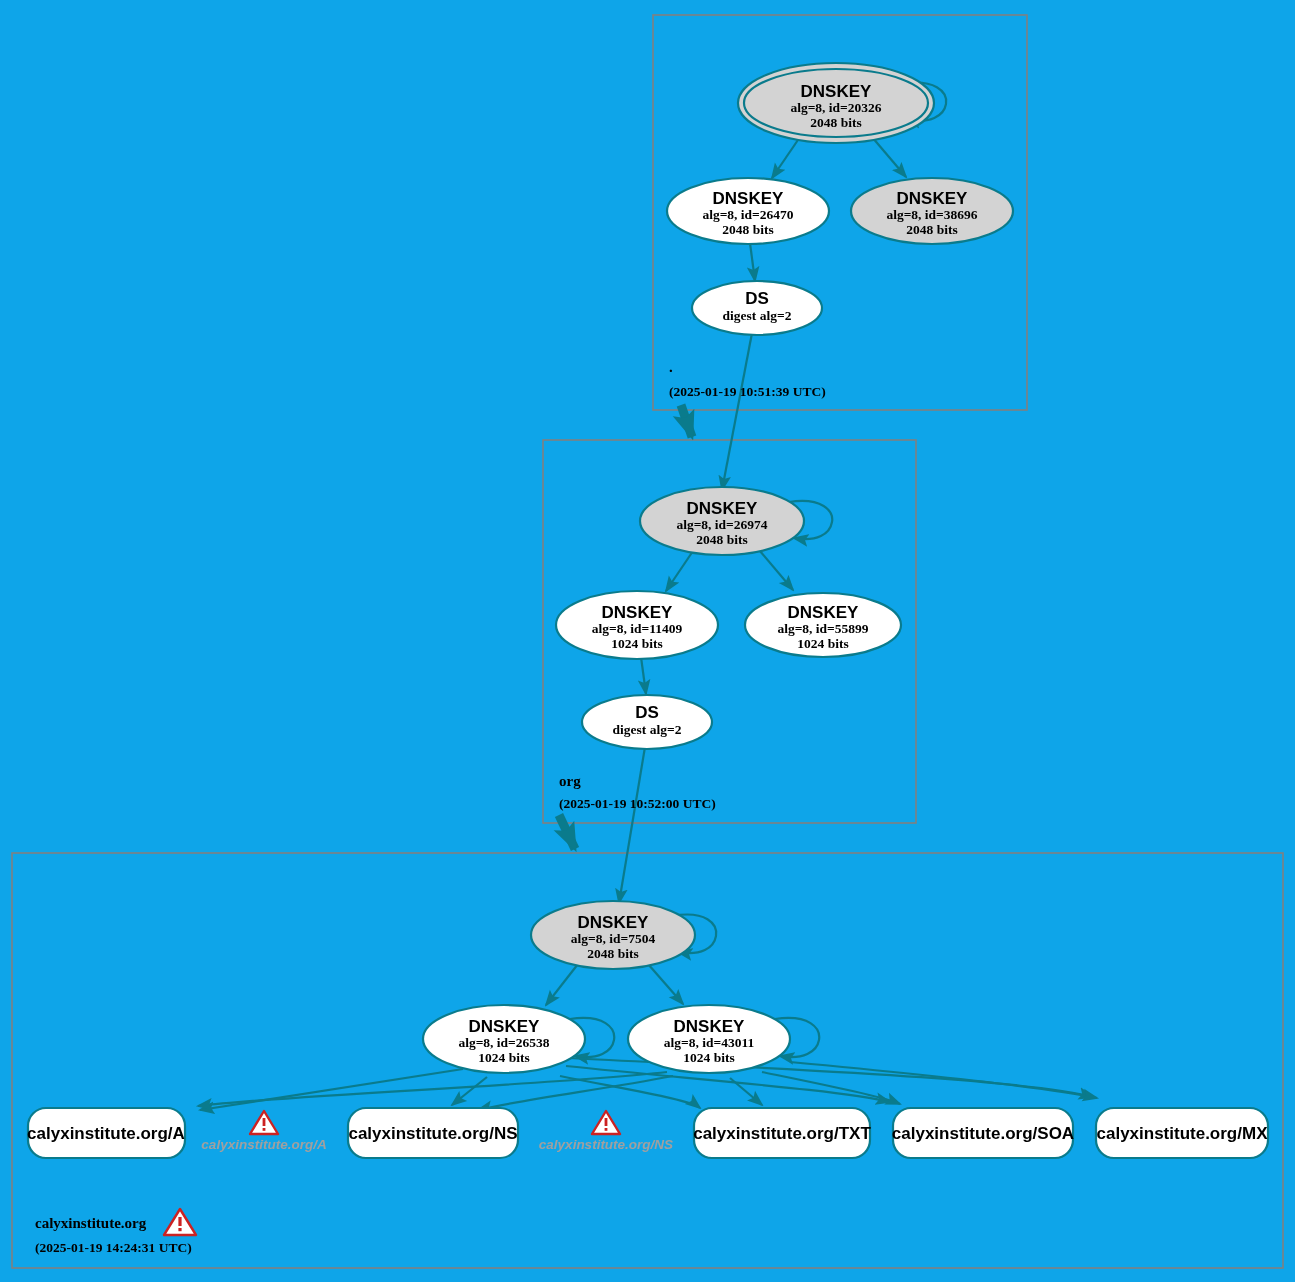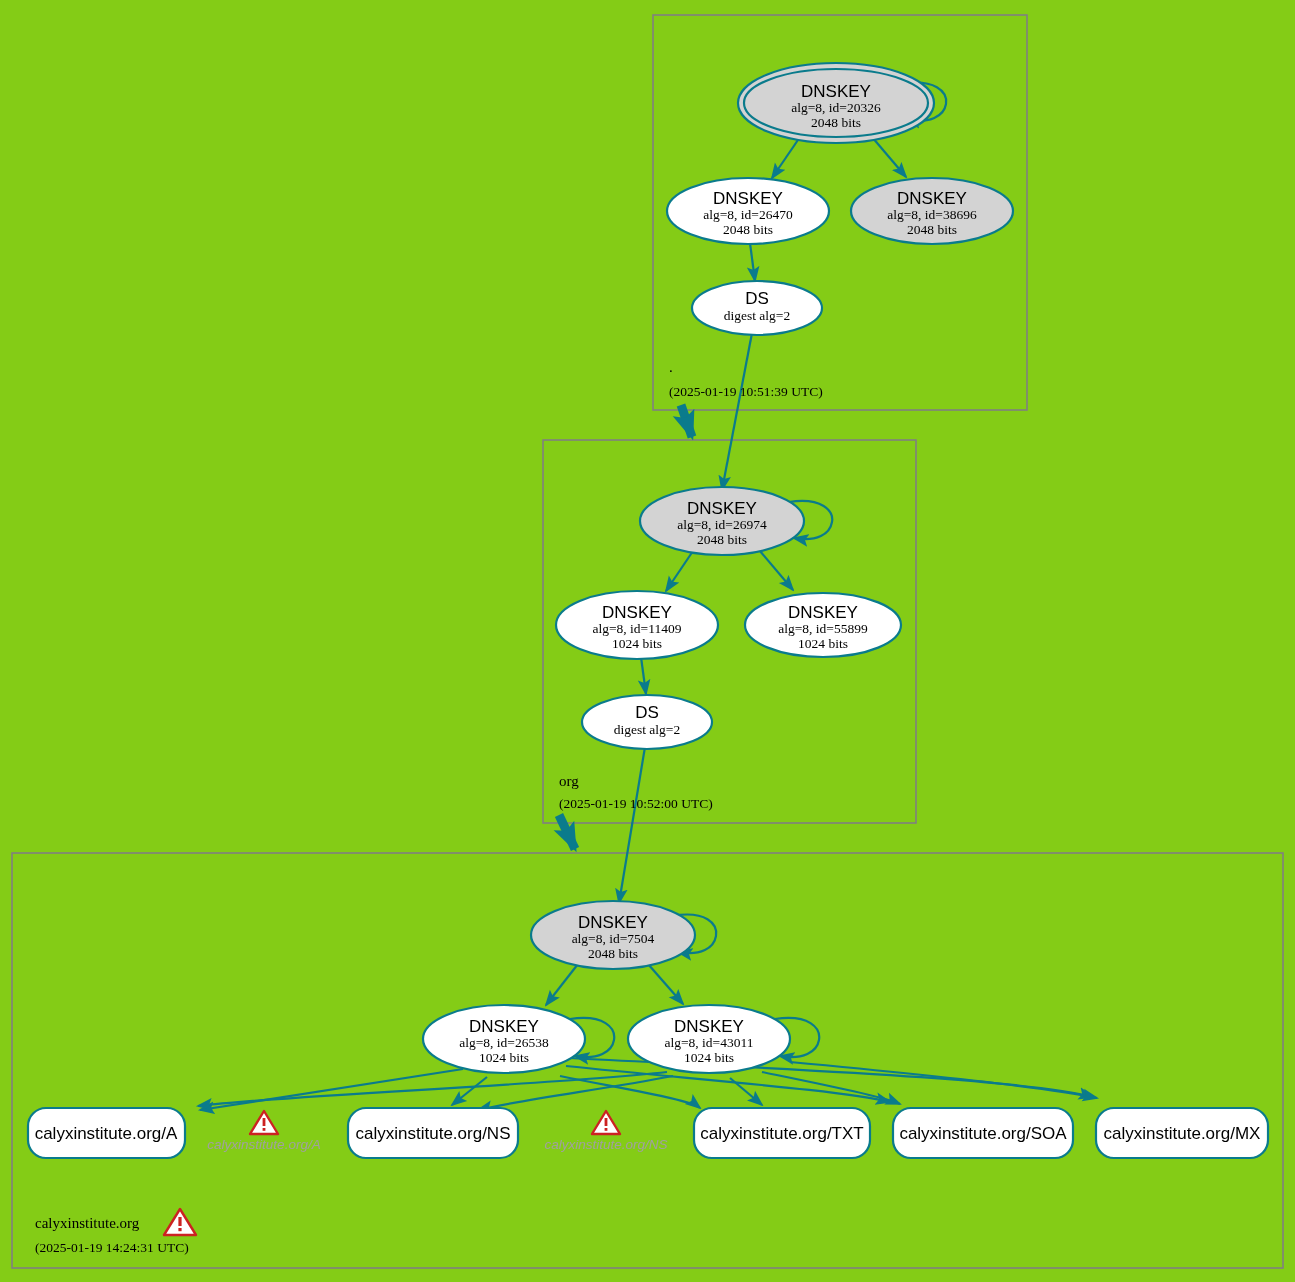--- a/index.html
+++ b/index.html
@@ -7,22 +7,23 @@
     padding: 0;
     background: #ffffff;
   }
   body {
     font-family: "Liberation Sans", sans-serif;
   }
   #canvas {
     position: relative;
     width: 1295px;
     height: 1282px;
-    background: #84cc16;
+    background: #0ea5e9;
     overflow: hidden;
+    font-weight: bold;
   }
   svg#graph {
     position: absolute;
     left: 0;
     top: 0;
     width: 1295px;
     height: 1282px;
   }
   .zone-box {
     fill: none;

